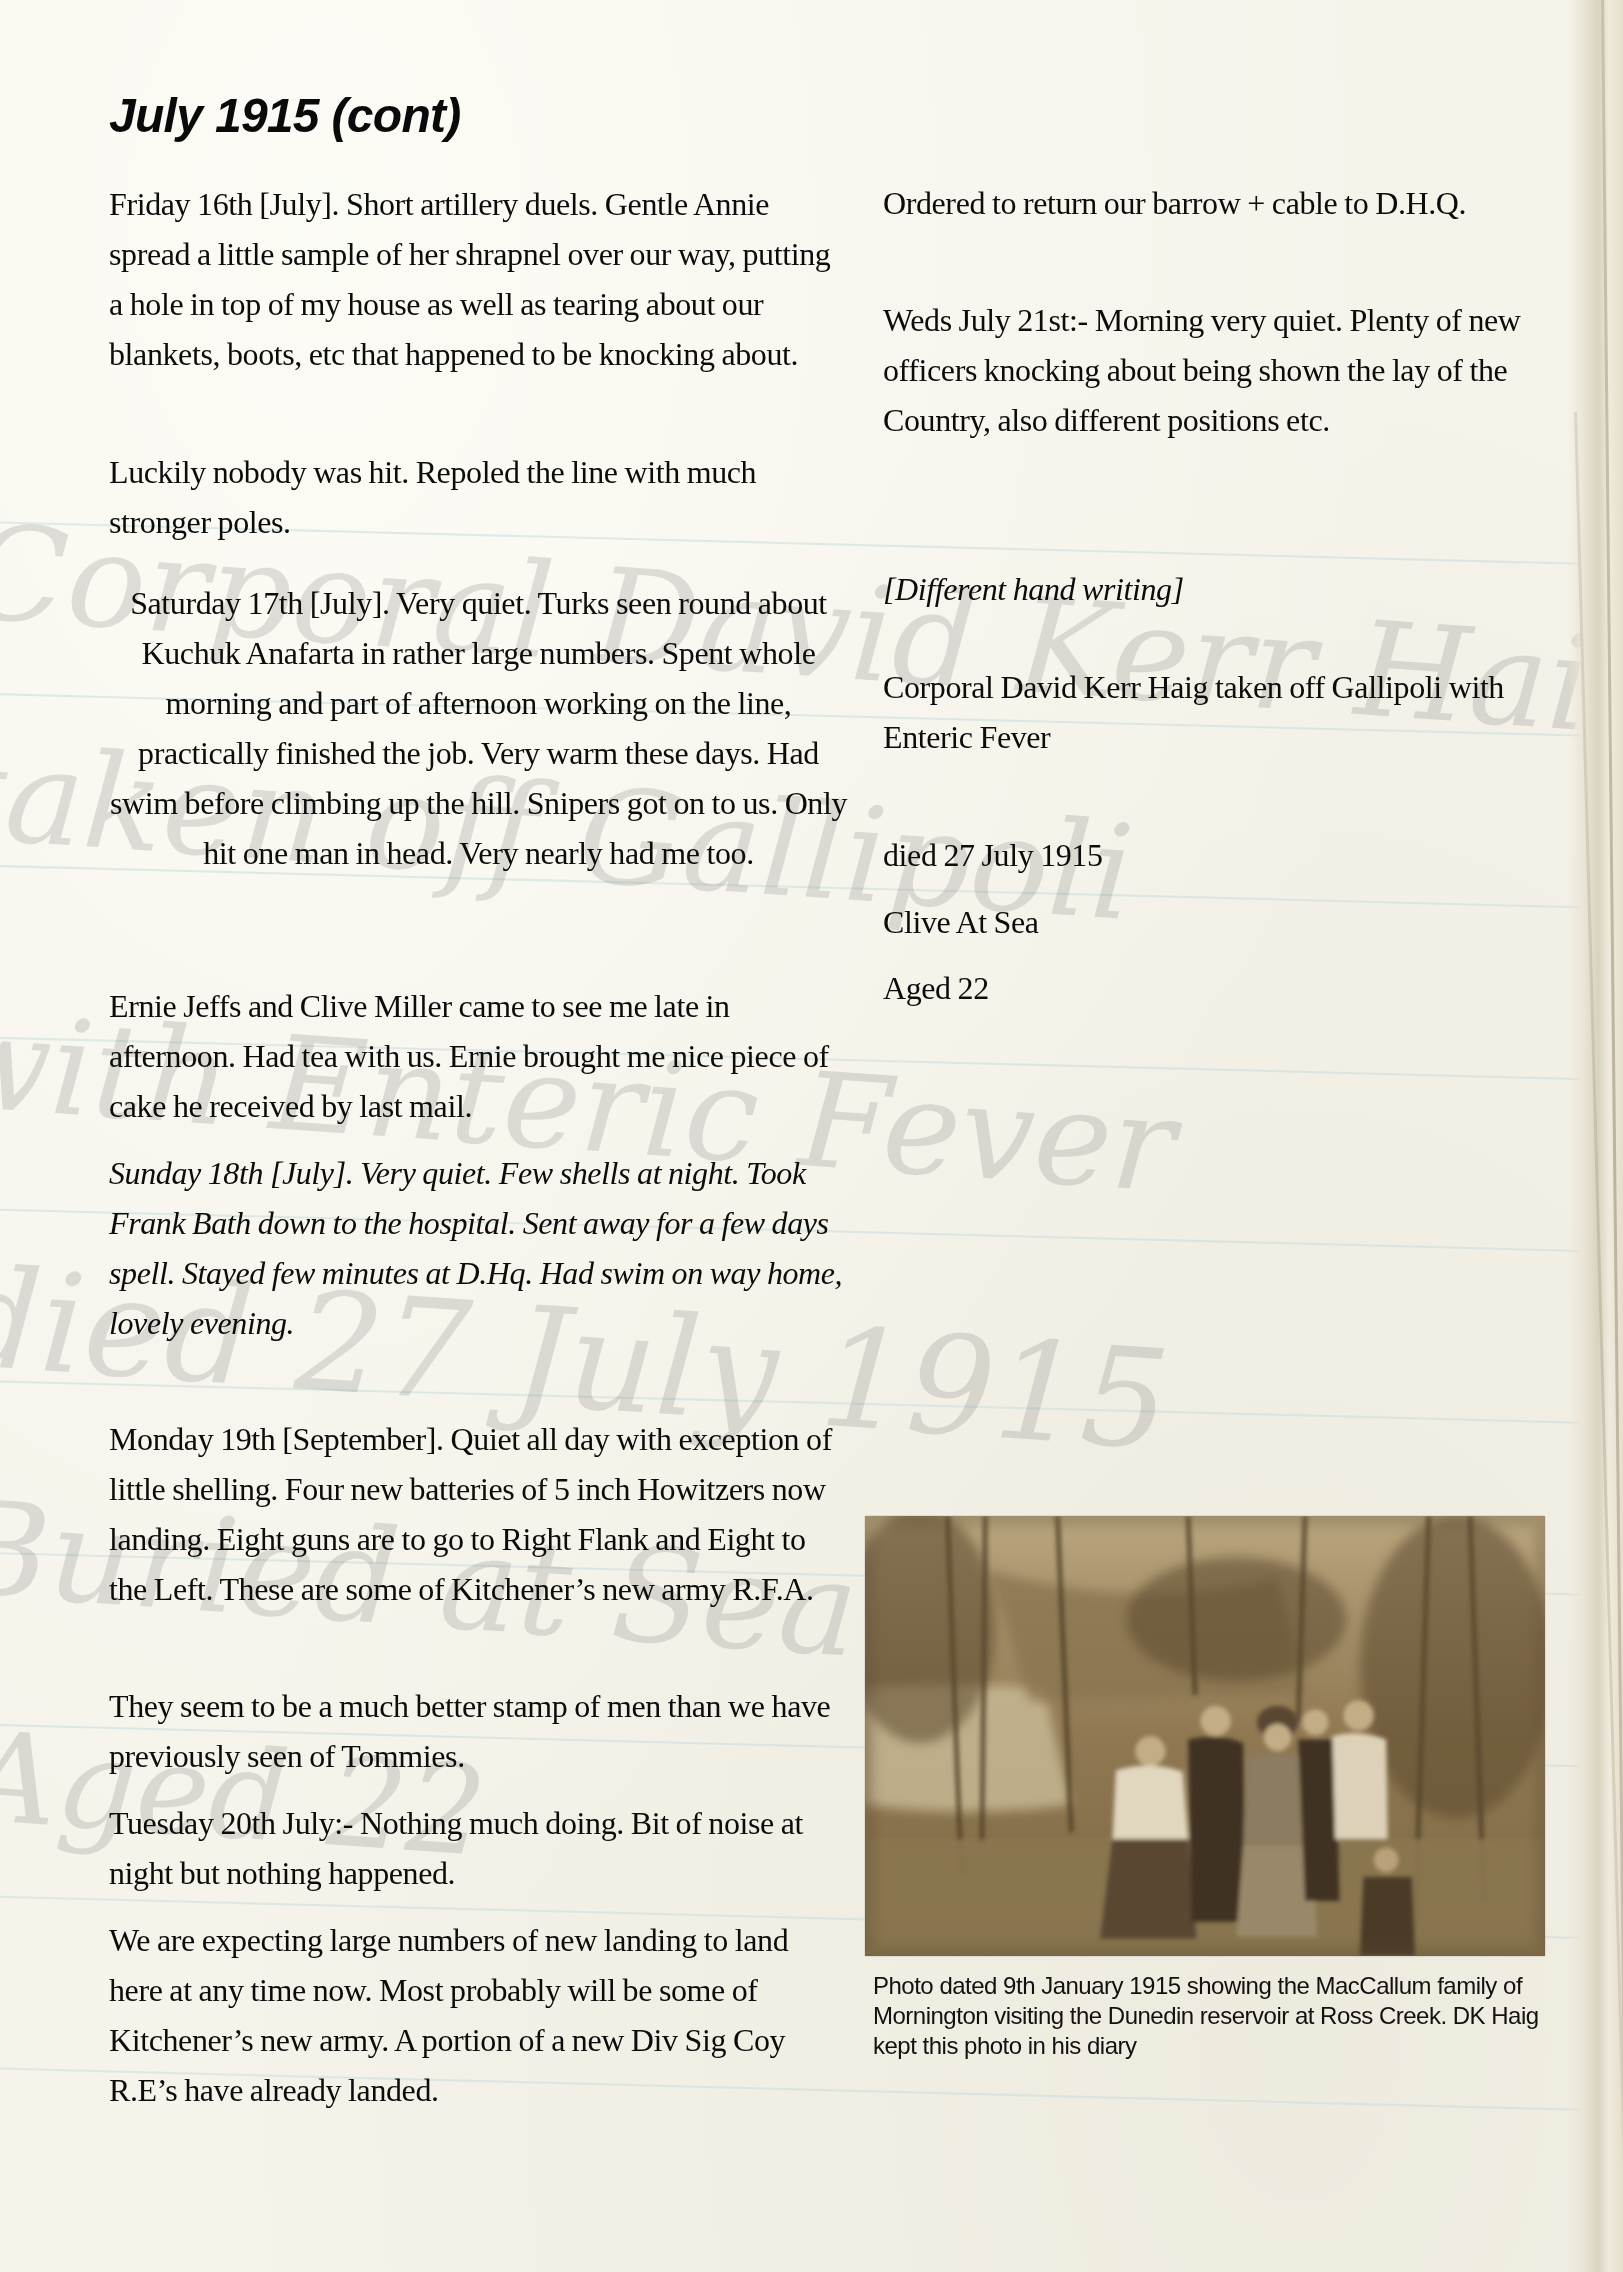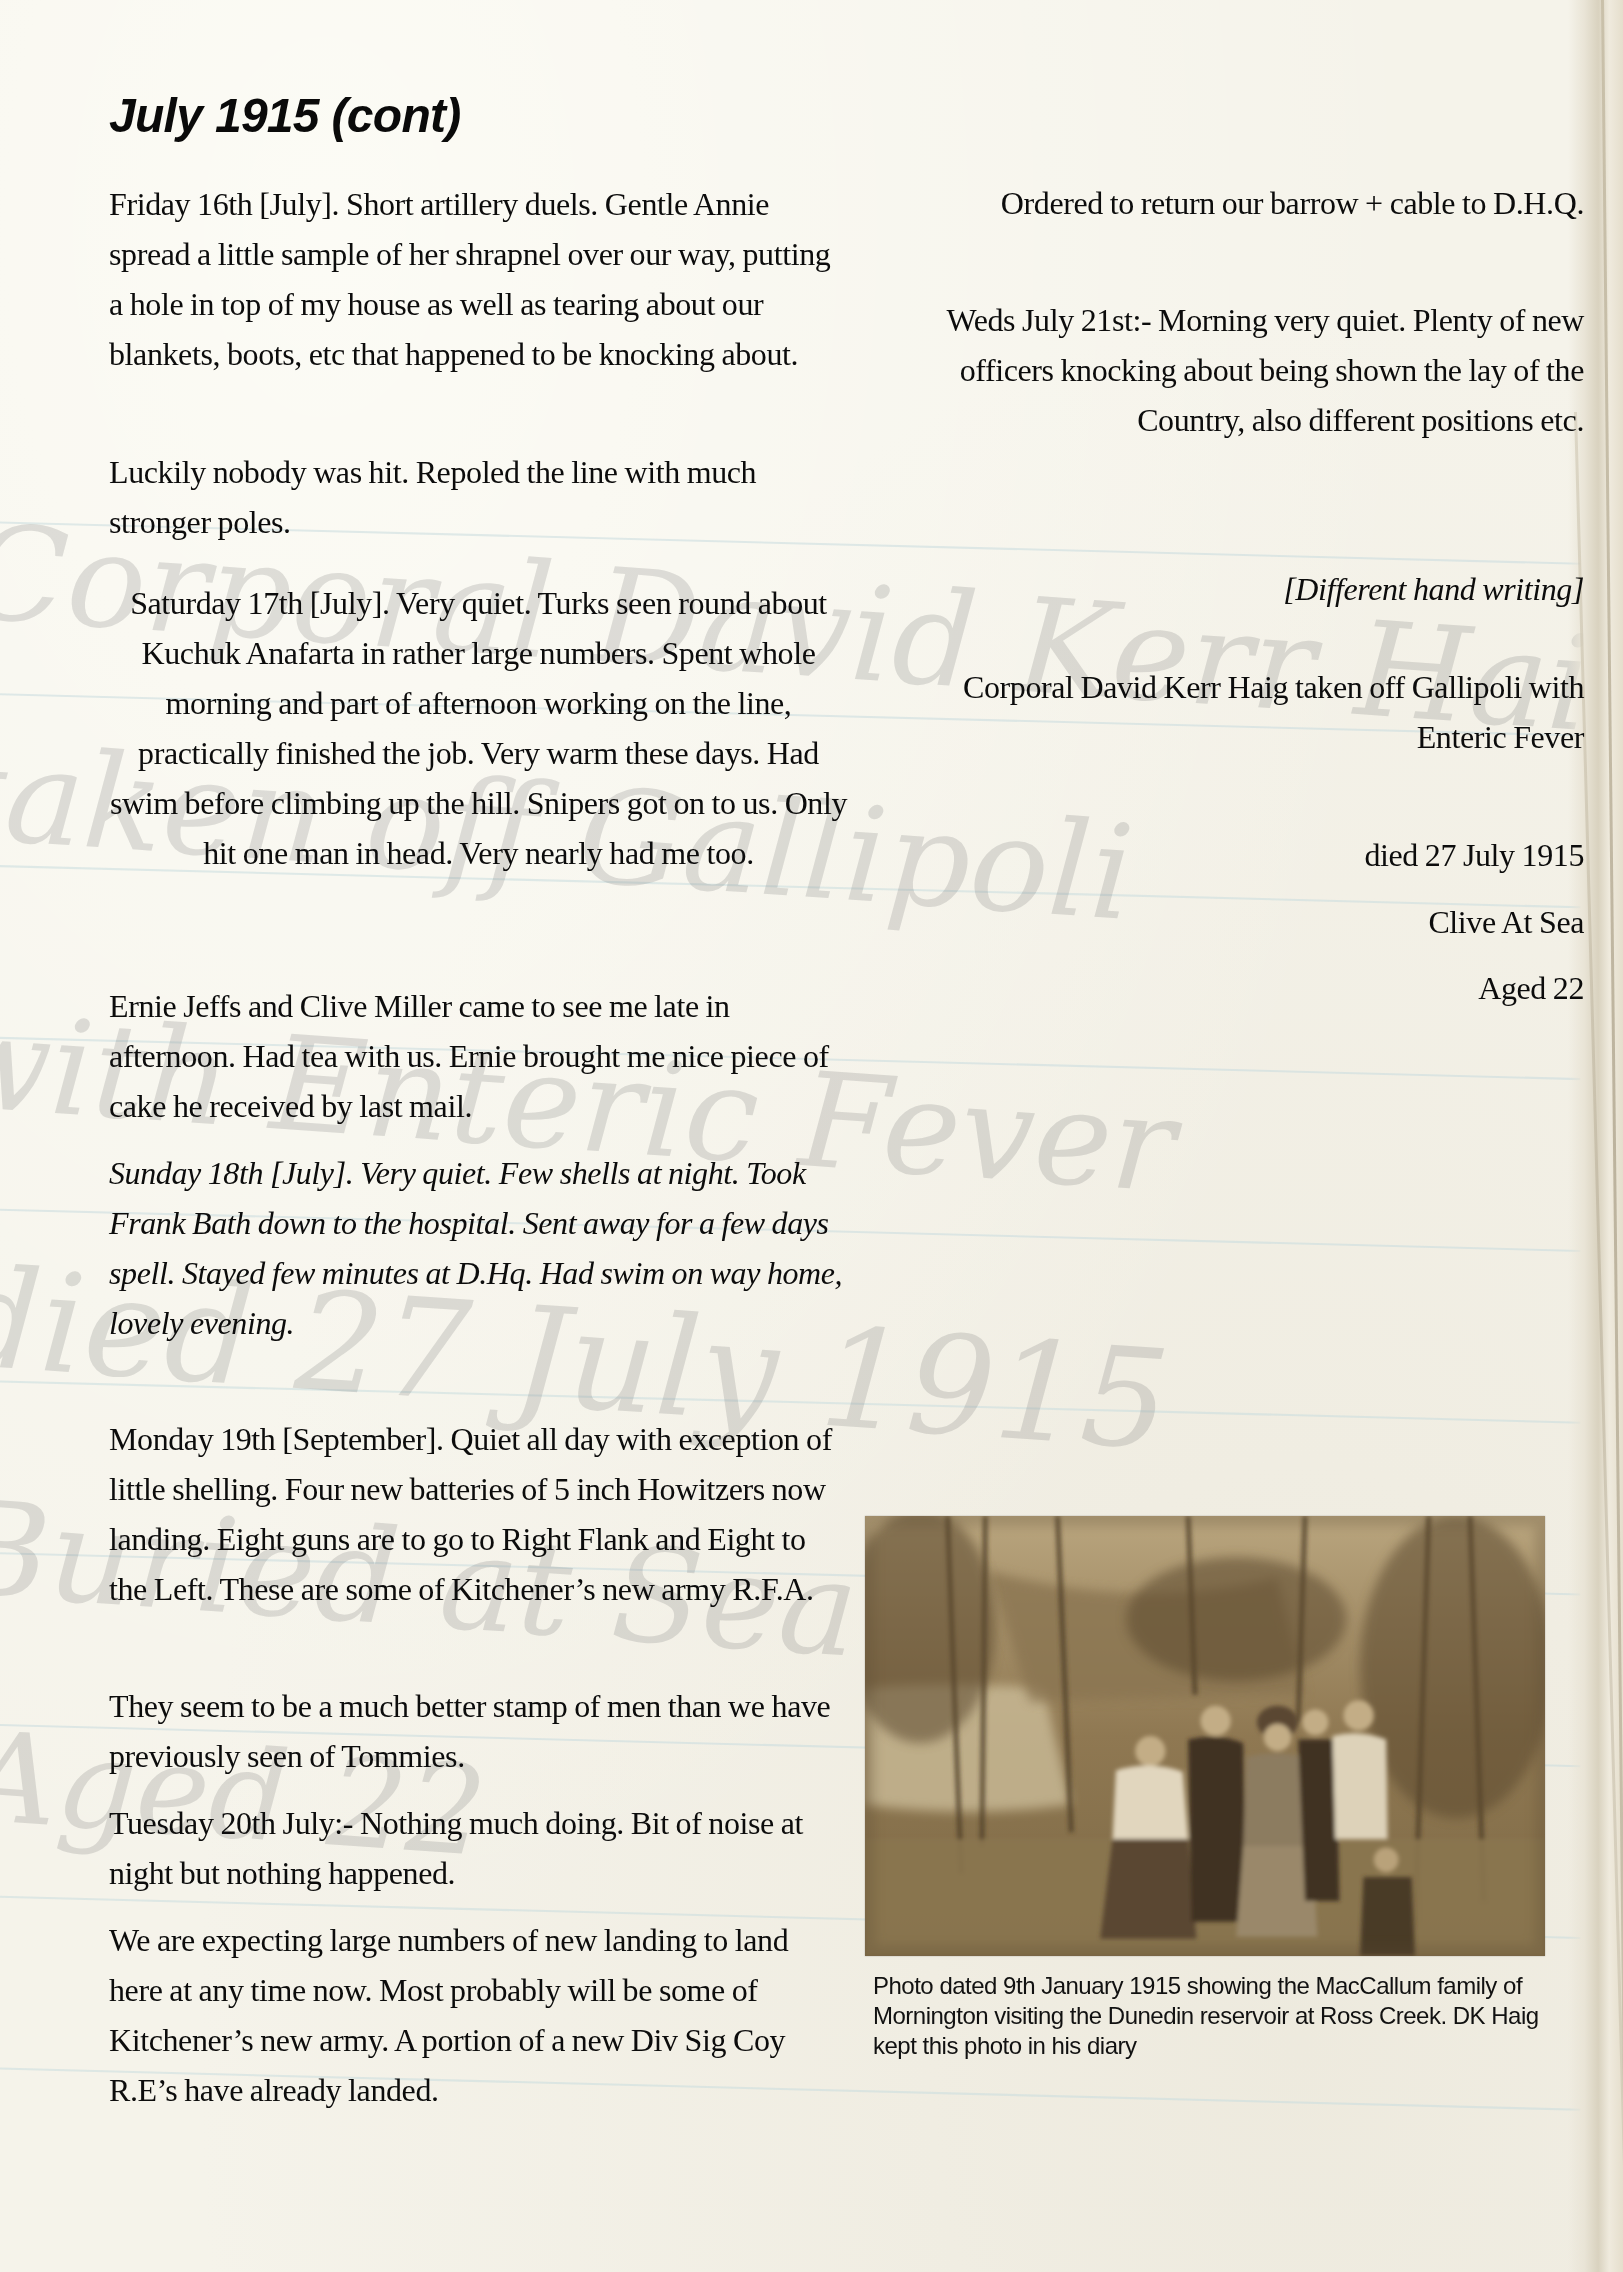--- a/index.html
+++ b/index.html
@@ -41,21 +41,21 @@
   }
   .col { position: absolute; }
   .col-left { left: 109px; width: 739px; }
   .col-right { left: 883px; width: 701px; }
   .para {
     position: absolute; left: 0; margin: 0;
     font-size: 32px; line-height: 50px; color: #0c0c0c;
     letter-spacing: -0.4px; word-spacing: -0.7px;
   }
   .col-left .para { width: 739px; }
-  .col-right .para { width: 701px; text-align: right; }
+  .col-right .para { width: 701px; }
   .italic { font-style: italic; }
   .underline { text-underline-offset: 4.1px; }
   .photo {
     position: absolute; left: 865px; top: 1516px; width: 680px; height: 440px;
     overflow: hidden;
     background:
       radial-gradient(ellipse at 50% 60%, #a58d62 0%, #8c7450 40%, #7a6544 70%, #6e5a3c 100%);
     box-shadow: 0 0 1.4px rgba(0,0,0,0.3);
   }
   .photo svg { display: block; }

